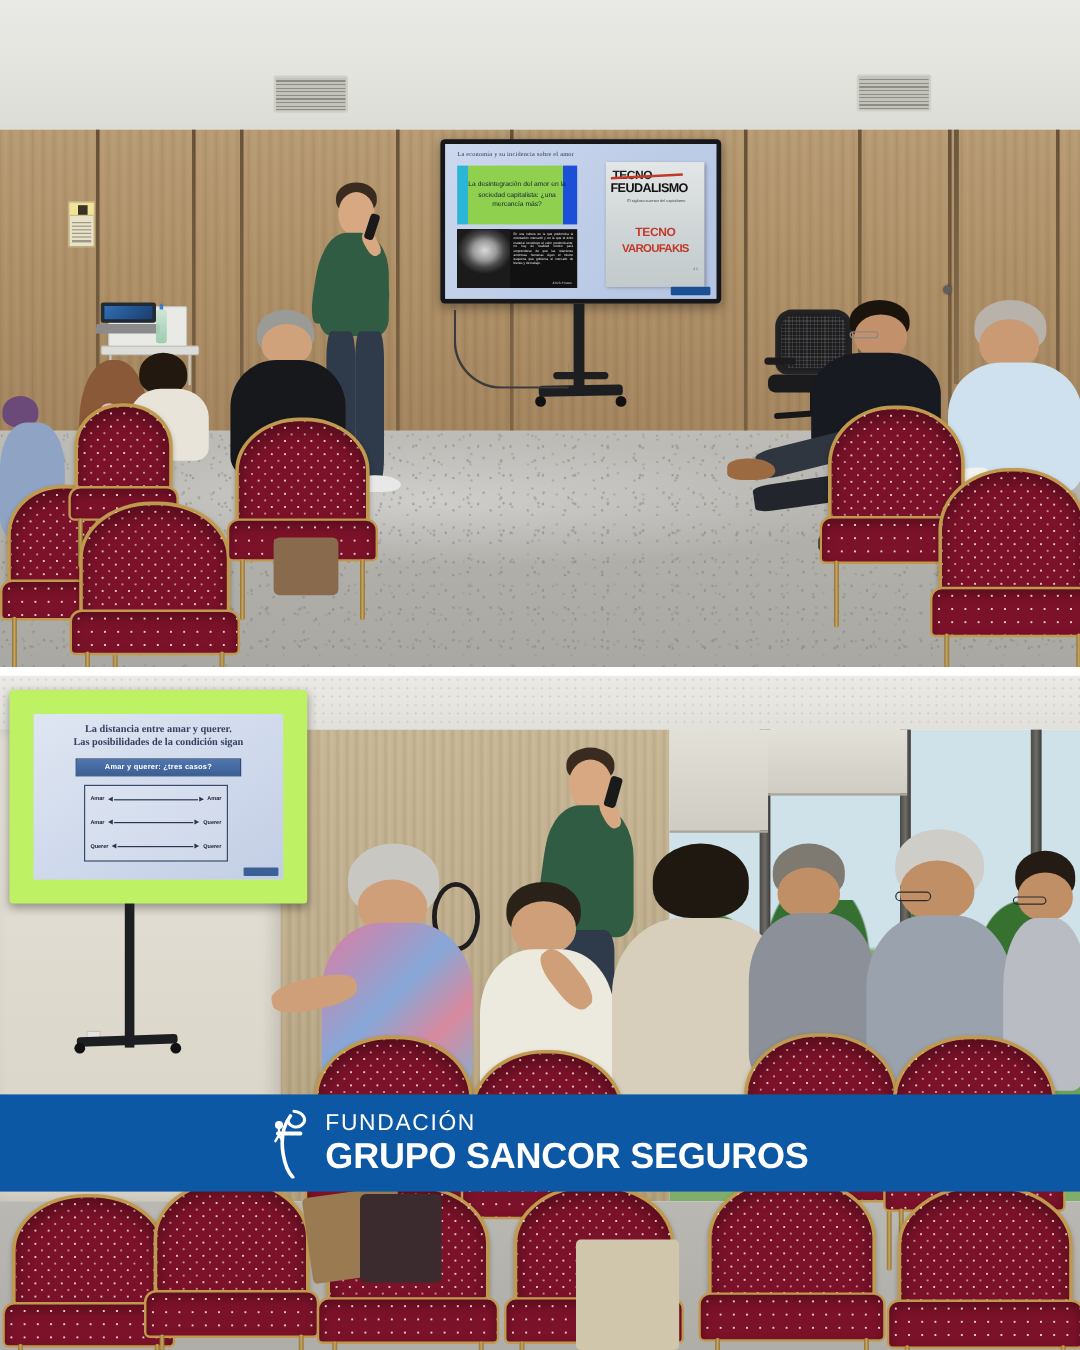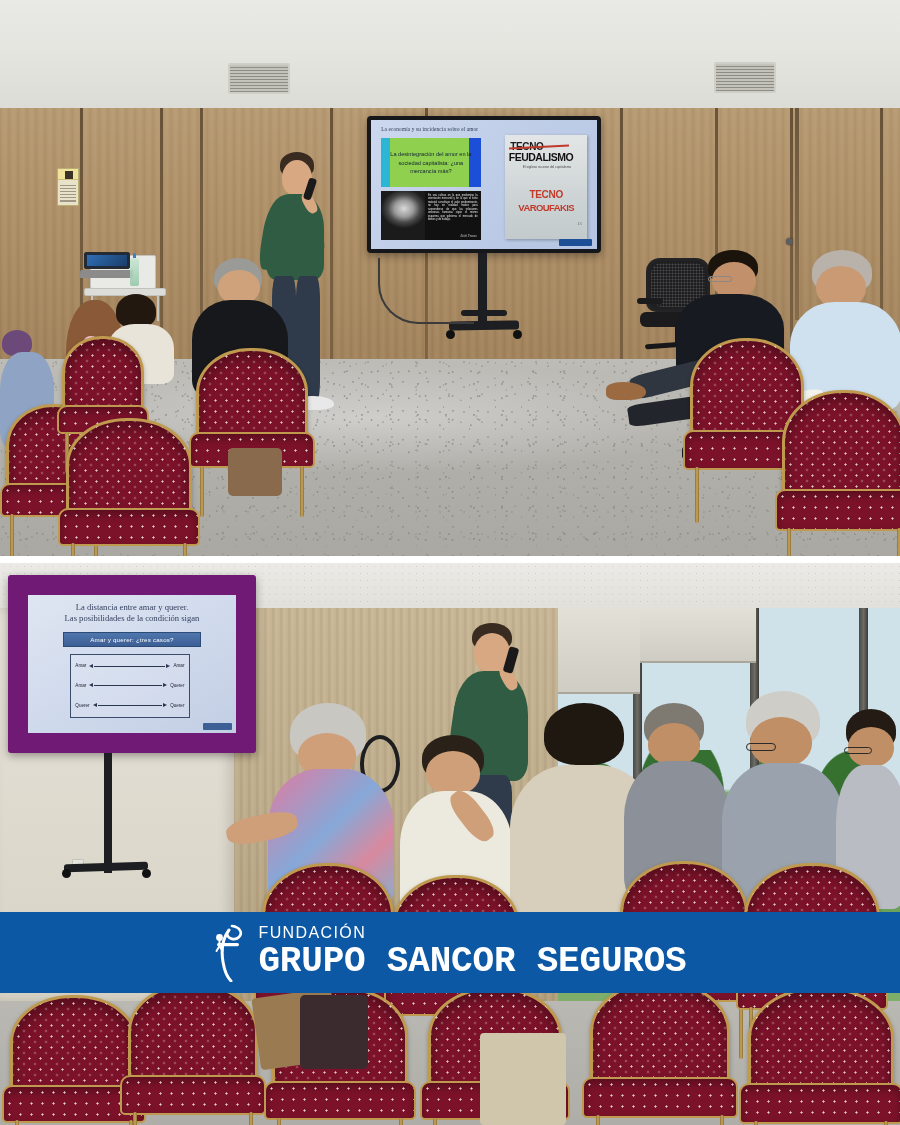--- a/index.html
+++ b/index.html
@@ -258,35 +258,35 @@
     background:linear-gradient(180deg,#e3e0d8,#cfccc3); border-bottom:2px solid #a9a69c; }
   .b-trees{ position:absolute; left:0; width:100%; height:22%; top:36%;
     background:
       radial-gradient(ellipse 14% 90% at 12% 70%, #3f7a39 0%, #3f7a39 60%, transparent 62%),
       radial-gradient(ellipse 20% 120% at 36% 55%, #356f31 0%, #356f31 62%, transparent 64%),
       radial-gradient(ellipse 16% 95% at 62% 68%, #417f3b 0%, #417f3b 60%, transparent 62%),
       radial-gradient(ellipse 18% 100% at 86% 62%, #37712f 0%, #37712f 60%, transparent 62%);
   }
   .b-floor{ position:absolute; left:0; top:78%; width:100%; height:22%;
     background:linear-gradient(180deg,#b9b8b3,#aeada8); }
-  .b-tv{ position:absolute; background:#701a75; border-radius:3px; padding:20px;
-    box-shadow:0 3px 8px rgba(0,0,0,.35); }
+  .b-tv{ position:absolute; background:#bef264; border-radius:3px; padding:20px;
+    box-shadow:0 3px 8px rgba(0,0,0,.35);font-weight:bold; }
   .b-tv-screen{ width:100%; height:100%; position:relative; overflow:hidden; background:#cdd8ea; }
   .outlet{ position:absolute; width:12px;height:9px;background:#e6e4de;border:1px solid #c5c3bc;border-radius:1px;}
 
   
   .banner{
     position:absolute; left:0; width:900px; height:81px;
     background:#0d58a4; display:flex; align-items:center; justify-content:center;
   }
   .brand{ display:flex; align-items:center; gap:11px; }
   .brand-mark{ width:34px; height:58px; position:relative; }
   .brand-text{ color:#fff; line-height:1; }
-  .brand-top{ font-size:16px; letter-spacing:1.4px; font-weight:400; margin-bottom:3px; }
-  .brand-main{ font-size:36px; letter-spacing:-.2px; font-weight:bold;font-family:Liberation Mono, monospace; }
+  .brand-top{ font-size:19px; letter-spacing:1.4px; font-weight:400; margin-bottom:3px; }
+  .brand-main{ font-size:30px; letter-spacing:-.2px; font-weight:bold; }
   .gap-strip{ position:absolute; left:0; width:900px; background:#ffffff; }
 </style>
 </head>
 <body>
 
 <div class="page">
 
   <div class="photo" id="photo-top">
 
     <div class="wall-upper"></div>

